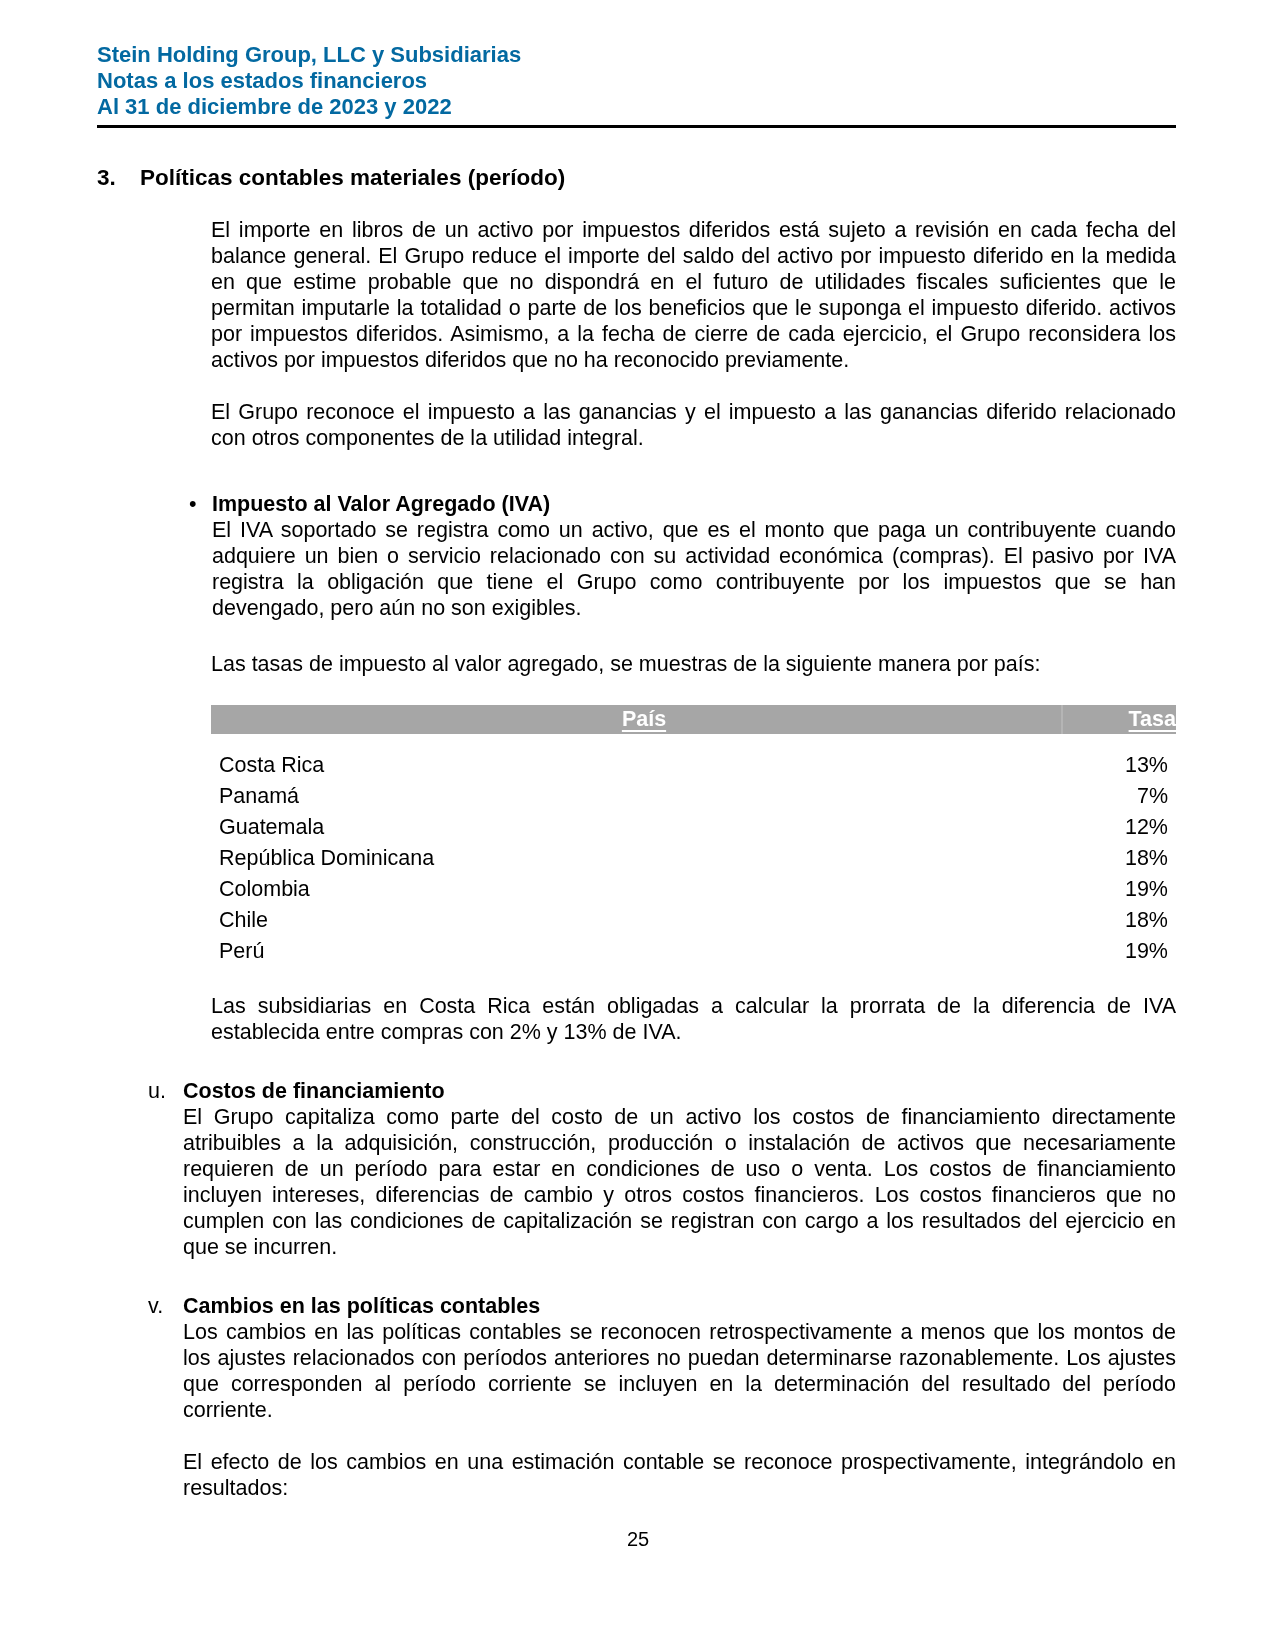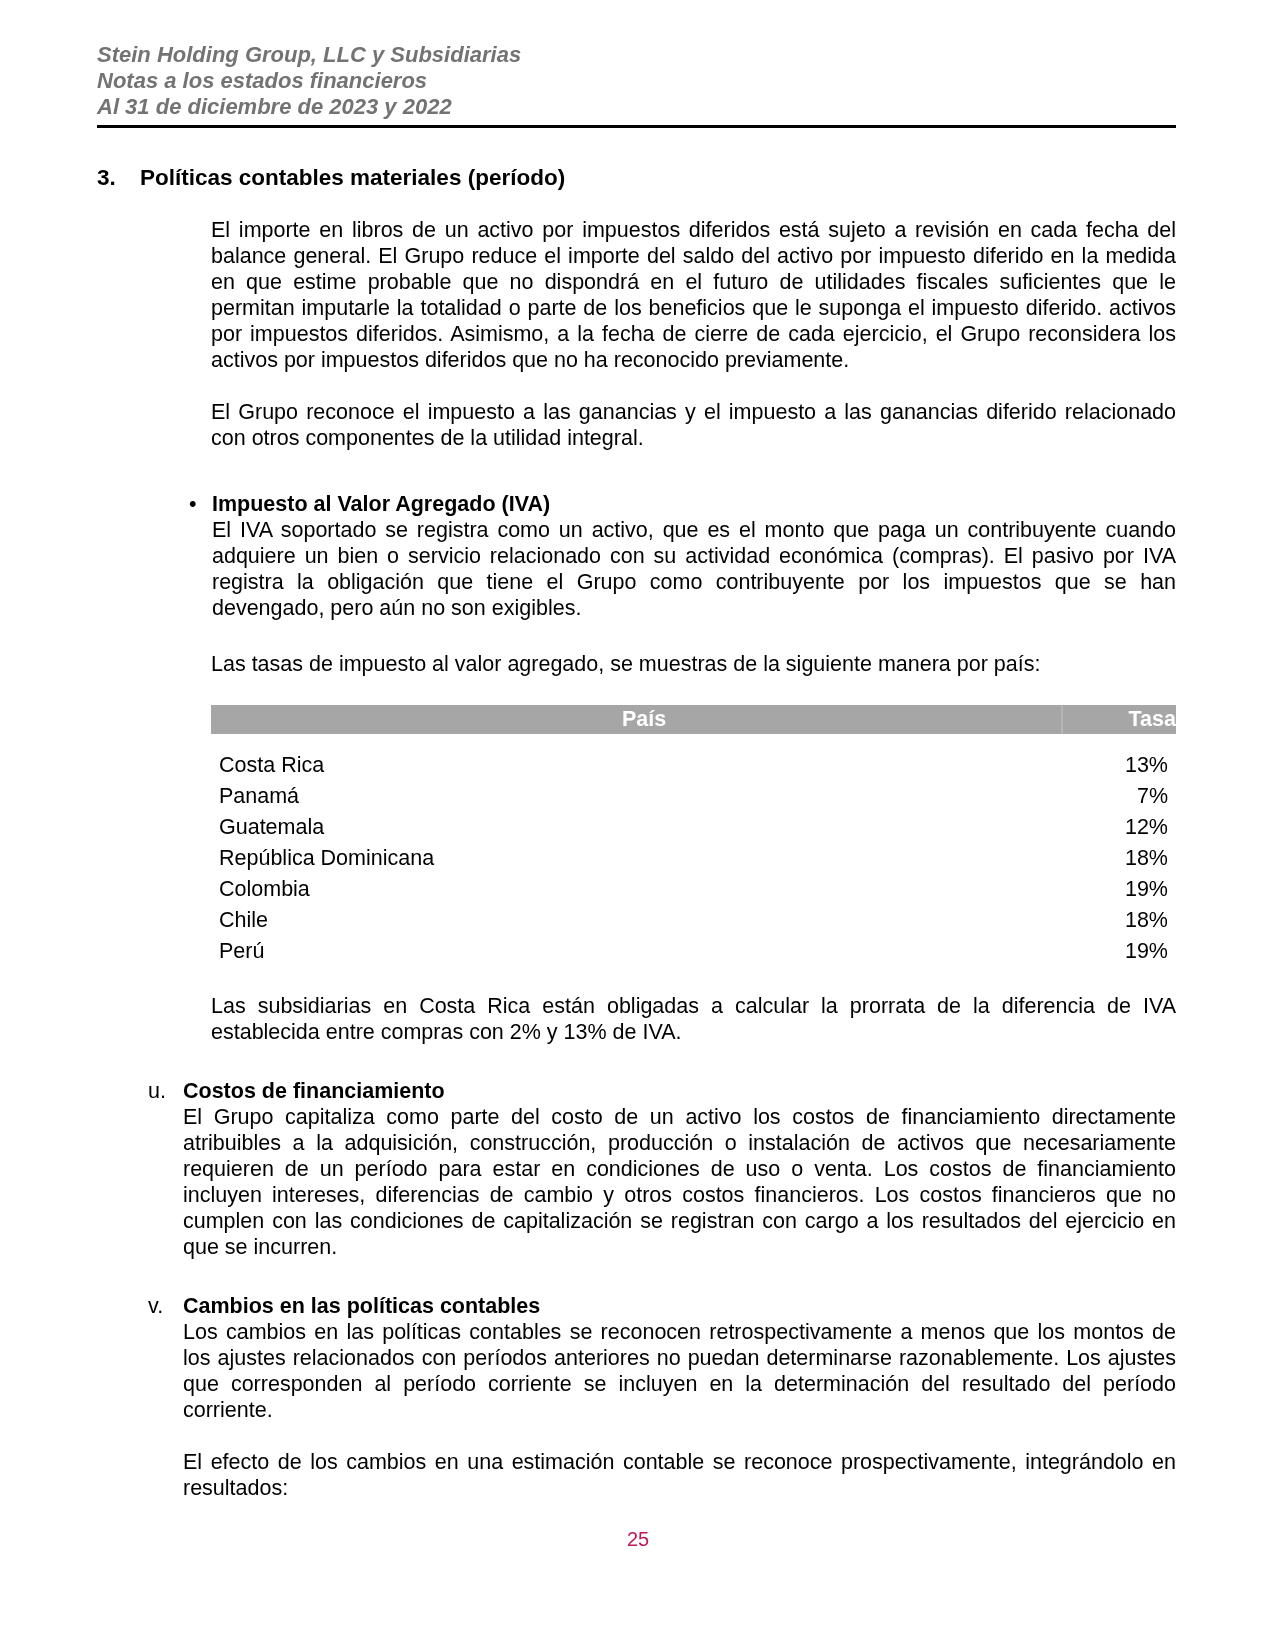--- a/index.html
+++ b/index.html
@@ -16,22 +16,21 @@
   }
   
   .doc-header {
     border-bottom: 3px solid #000000;
     padding-bottom: 5px;
   }
   .doc-header .hline {
     font-size: 22px;
     line-height: 26px;
     font-weight: bold;
-    color: #737373;
-    font-style: italic;
+    color: #0369a1;
   }
   .expressed {
     margin-top: 5px;
     font-size: 19px;
     line-height: 24px;
     color: #7f7f7f;
   }
   
   .section-heading {
     display: flex;
@@ -82,20 +81,21 @@
   }
   .th-country {
     flex: 1;
     text-align: center;
     border-right: 2px solid #b5b5b5;
     align-self: stretch;
     line-height: 29px;
   }
   .th-rate { width: 113px; flex: none; text-align: right; padding-right: 0; line-height: 29px; }
   .th-underline {
+    text-decoration: underline;
     text-decoration-thickness: 2px;
     text-underline-offset: 4px;
     margin-left: 16px;
   }
   .tax-tbody { padding-top: 16px; }
   .trow {
     display: flex;
     font-size: 21.5px;
     line-height: 31px;
   }
@@ -116,21 +116,21 @@
     text-align: justify;
   }
   
   .page-number {
     position: absolute;
     top: 1528px;
     left: 0;
     right: 0;
     text-align: center;
     font-size: 20px;
-    color: #be185d;
+    color: #000000;
   }
 </style>
 </head>
 <body>
 
 <div class="page">
 
   <div class="doc-header">
     <div class="hline">Stein Holding Group, LLC y Subsidiarias</div>
     <div class="hline">Notas a los estados financieros</div>

